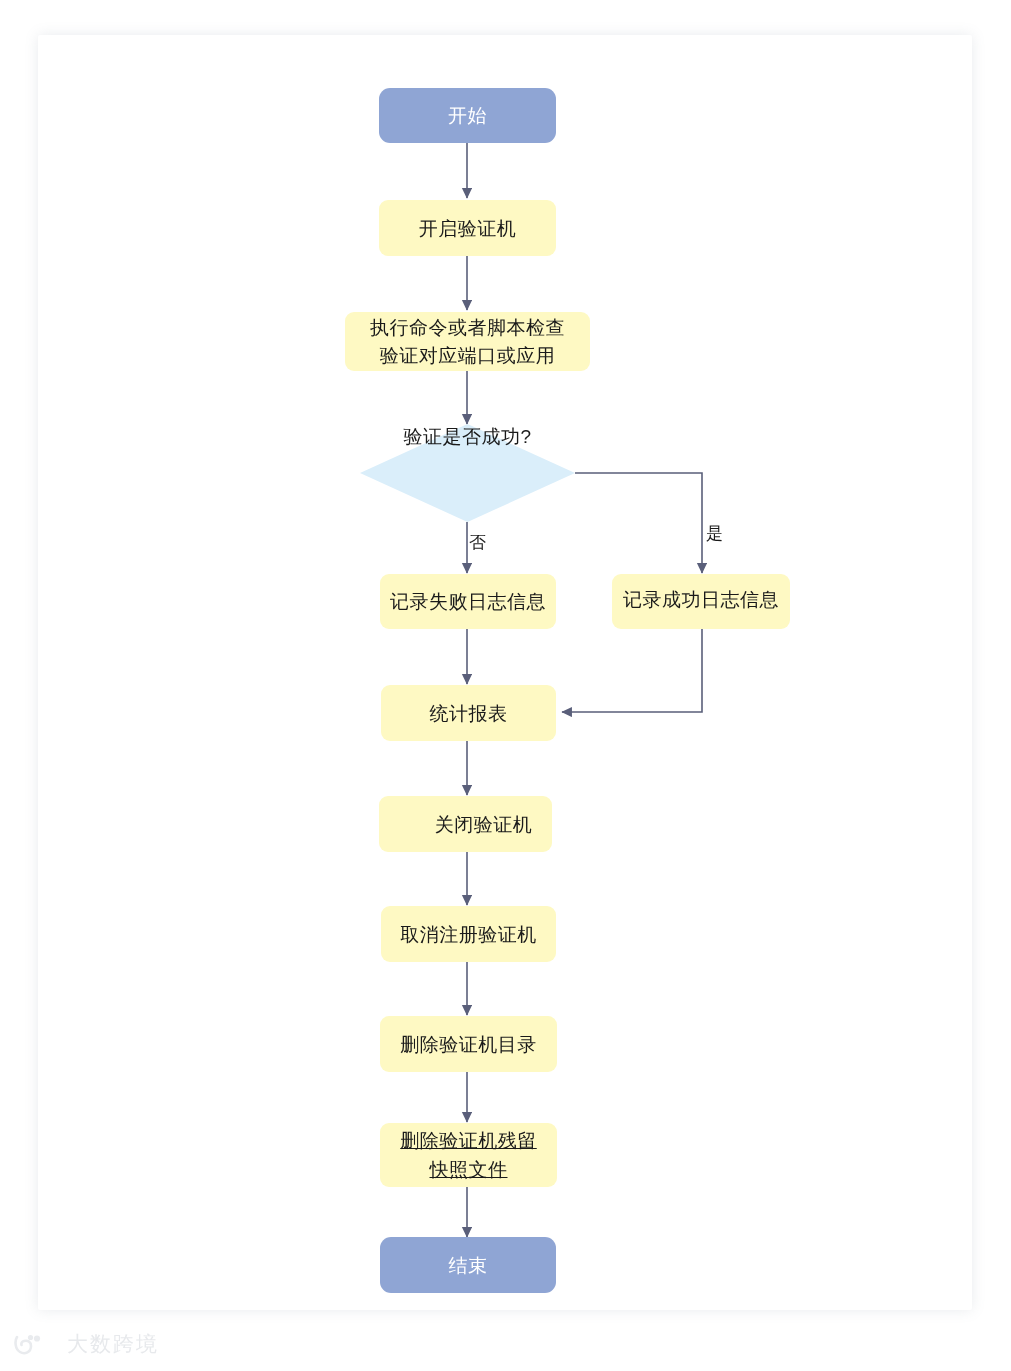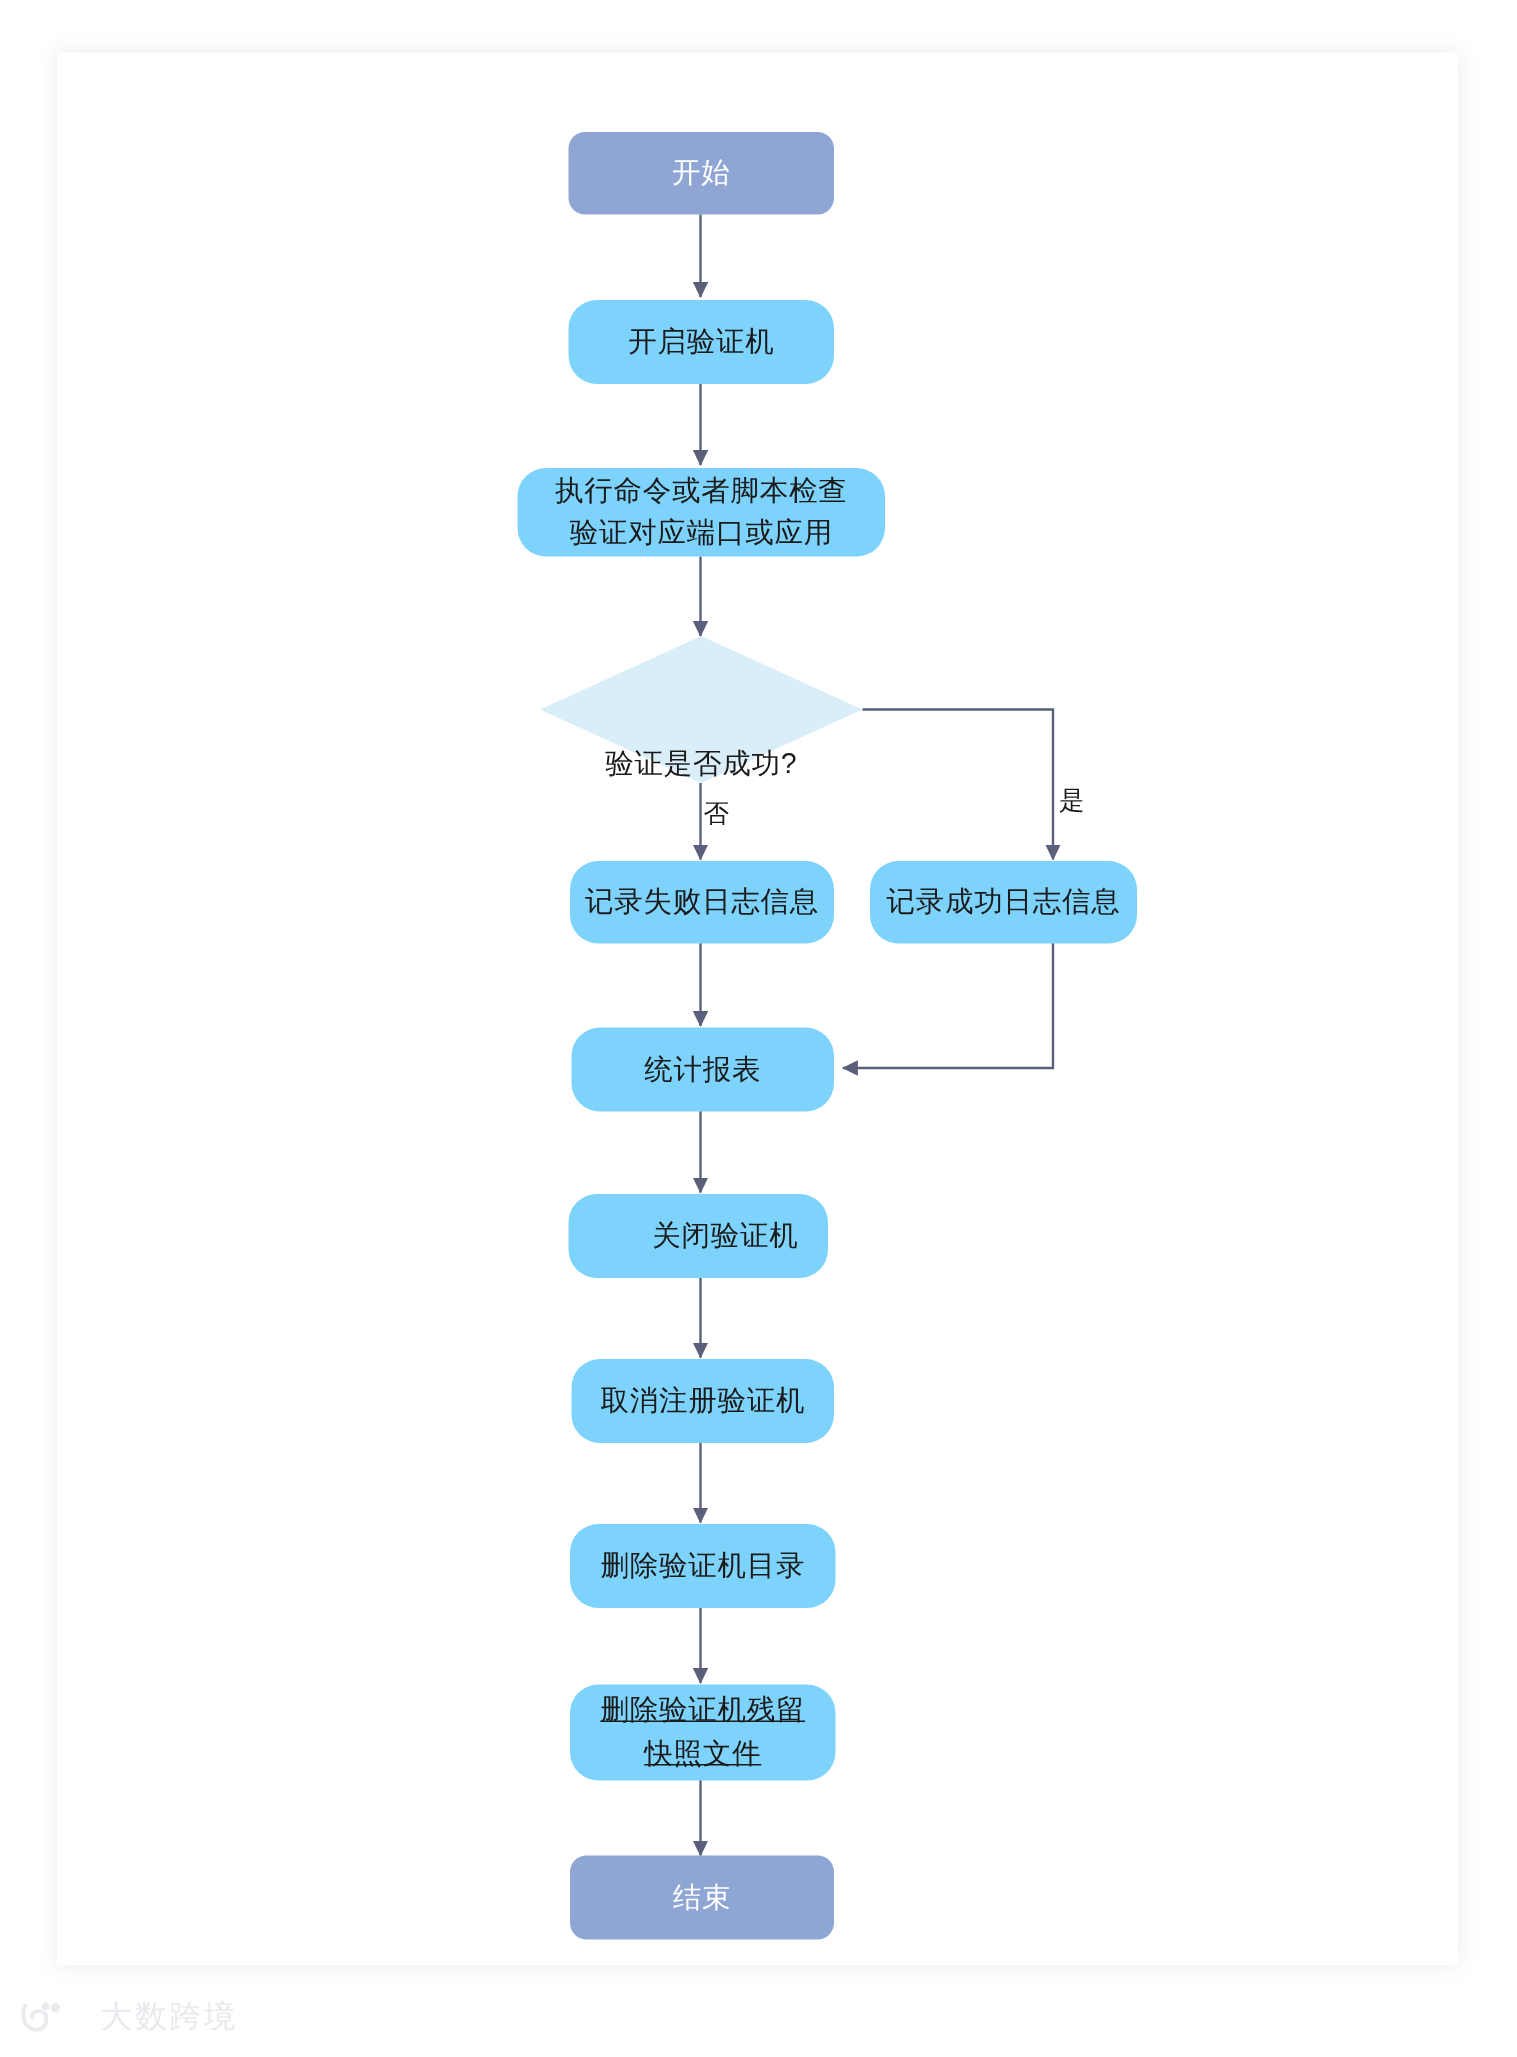--- a/index.html
+++ b/index.html
@@ -51,40 +51,40 @@
     pointer-events: none;
   }
 
   .node {
     position: absolute;
     box-sizing: border-box;
     display: flex;
     align-items: center;
     justify-content: center;
     text-align: center;
-    border-radius: 19px;
+    border-radius: 9px;
     color: #1a1a1a;
     font-size: 19px;
     line-height: 29px;
     letter-spacing: 0.5px;
     white-space: pre-line;
-    background: #7dd3fc;
+    background: #fef9c3;
   }
 
   .node.terminal {
     background: #8fa5d4;
     color: #ffffff;
     border-radius: 11px;
     font-size: 19px;
   }
 
   .decision {
     position: absolute;
     display: flex;
-    align-items: flex-end;
+    align-items: flex-start;
     justify-content: center;
     text-align: center;
     color: #1a1a1a;
     font-size: 19px;
     letter-spacing: 0.5px;
   }
   .decision .diamond-shape {
     position: absolute;
     left: 0; top: 0;
     width: 100%;
@@ -180,21 +180,21 @@
       <span class="diamond-shape"></span>
       <span class="decision-label">验证是否成功?</span>
     </div>
 
     <div class="edge-label" style="left:469px; top:533px;">否</div>
 
     <div class="edge-label" style="left:706px; top:524px;">是</div>
 
     <div class="node" style="left:380px; top:574px; width:176px; height:55px;">记录失败日志信息</div>
 
-    <div class="node" style="left:580px; top:574px; width:178px; height:55px;">记录成功日志信息</div>
+    <div class="node" style="left:612px; top:574px; width:178px; height:55px;font-family:Liberation Mono, monospace;">记录成功日志信息</div>
 
     <div class="node" style="left:381px; top:685px; width:175px; height:56px;">统计报表</div>
 
     <div class="node" style="left:379px; top:796px; width:173px; height:56px;padding-left:36px;">关闭验证机</div>
 
     <div class="node" style="left:381px; top:906px; width:175px; height:56px;">取消注册验证机</div>
 
     <div class="node" style="left:380px; top:1016px; width:177px; height:56px;">删除验证机目录</div>
 
     <div class="node" style="left:380px; top:1123px; width:177px; height:64px; line-height:29px;text-decoration:underline;">删除验证机残留

